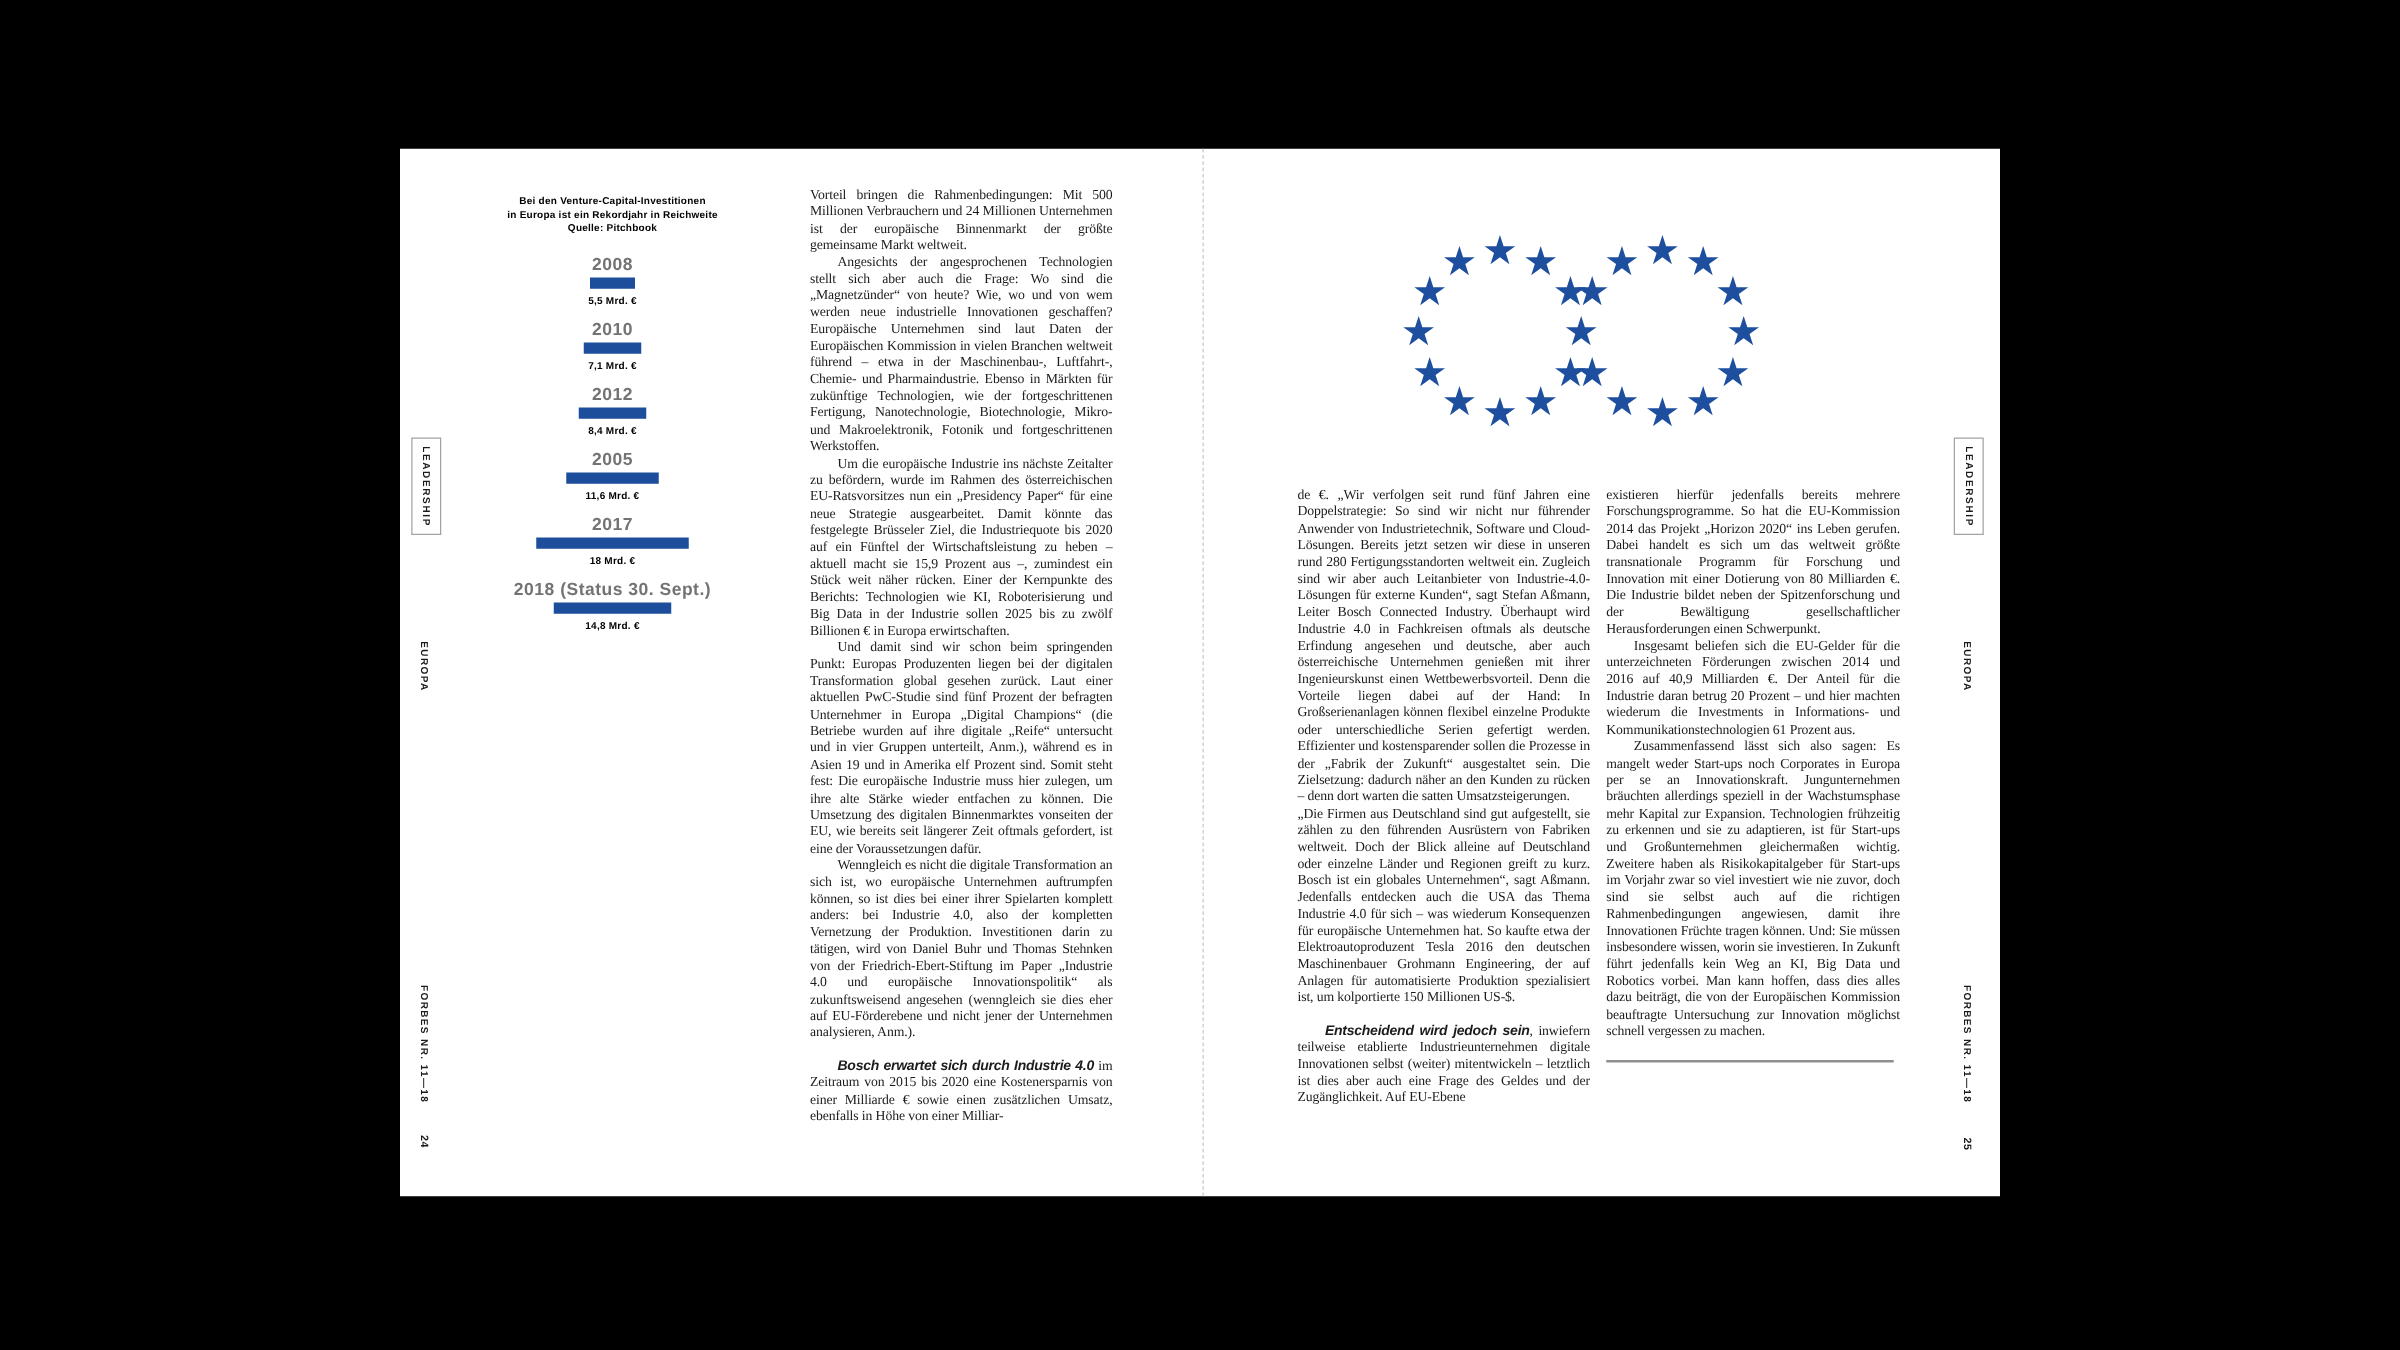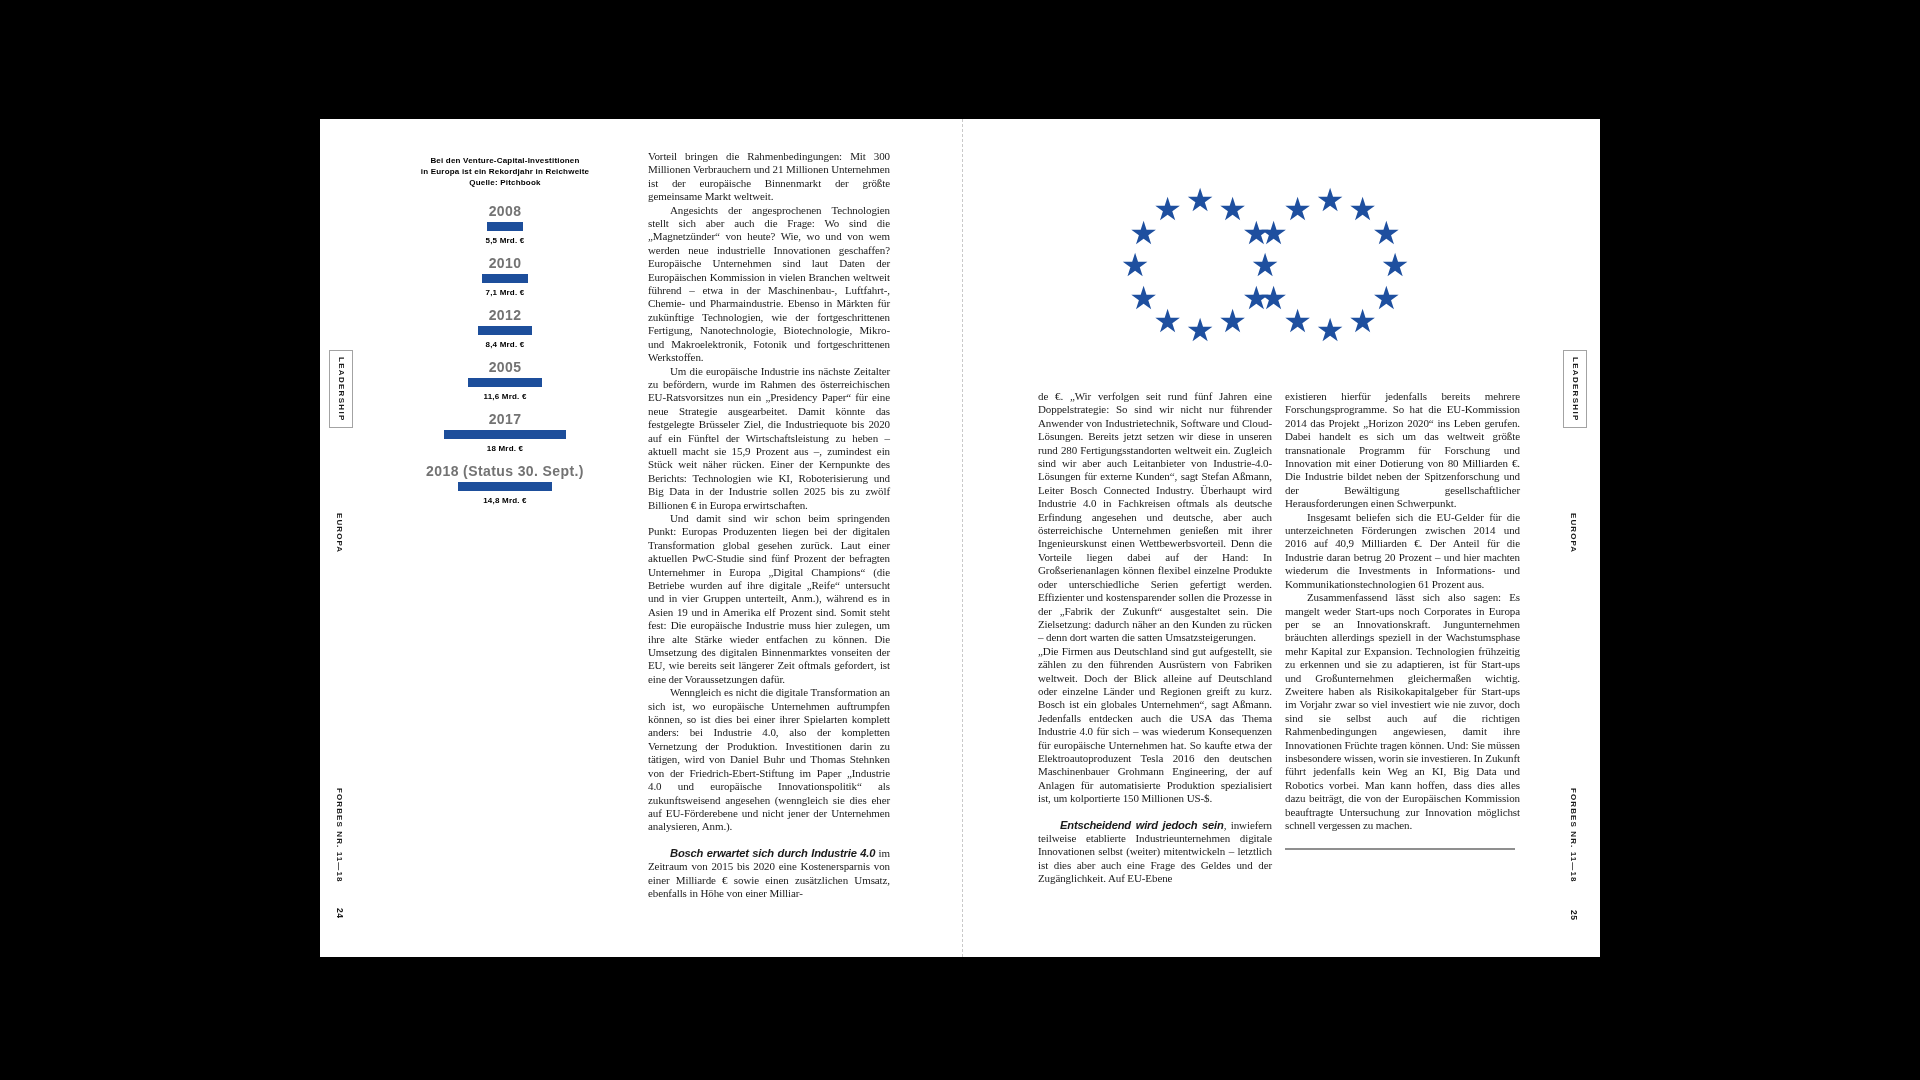--- a/index.html
+++ b/index.html
@@ -44,21 +44,21 @@
   .pl-section{left:15px;top:394px}
   .pl-issue{left:15px;top:669px}
   .pl-pagenum{left:15px;top:789px}
 
   .pr-box{left:601px;top:231px}
   .pr-section{left:607px;top:394px}
   .pr-issue{left:607px;top:669px}
   .pr-pagenum{left:607px;top:791px}
 
   
-  .chart{position:absolute;left:35px;top:36px;width:300px;text-align:center}
+  .chart{position:absolute;left:20px;top:36px;width:300px;text-align:center}
   .chart-title{
     font-weight:bold;font-size:8px;line-height:11px;
     letter-spacing:.2px;color:#000;margin-bottom:16px;
   }
   .chart-entry{margin-bottom:11px}
   .chart-year{font:bold 14px/15px "Liberation Sans",sans-serif;letter-spacing:.4px;color:#737373;margin-bottom:3px}
   .chart-bar{height:9px;margin:0 auto 5px auto}
   .chart-value{font:bold 8px/9px "Liberation Sans",sans-serif;color:#000;letter-spacing:.2px}
 
   
@@ -136,21 +136,21 @@
           </div>
           <div class="chart-entry">
             <div class="chart-year">2018 (Status 30. Sept.)</div>
             <div class="chart-bar" style="width: 94.72px; background: rgb(29, 78, 155);"></div>
             <div class="chart-value">14,8 Mrd. €</div>
           </div>
         </div>
     </div>
 
     <div class="col col-left">
-        <p>Vorteil bringen die Rahmenbedingungen: Mit 300 Millionen Verbrauchern und 21 Millionen Unternehmen ist der europäische Binnenmarkt der größte gemeinsame Markt weltweit.</p>
+        <p>Vorteil bringen die Rahmenbedingungen: Mit 500 Millionen Verbrauchern und 24 Millionen Unternehmen ist der europäische Binnenmarkt der größte gemeinsame Markt weltweit.</p>
         <p class="ind">Angesichts der angesprochenen Technologien stellt sich aber auch die Frage: Wo sind die „Magnetzünder“ von heute? Wie, wo und von wem werden neue industrielle Innovationen geschaffen? Europäische Unternehmen sind laut Daten der Europäischen Kommission in vielen Branchen weltweit führend – etwa in der Maschinenbau-, Luftfahrt-, Chemie- und Pharmaindustrie. Ebenso in Märkten für zukünftige Technologien, wie der fortgeschrittenen Fertigung, Nanotechnologie, Biotechnologie, Mikro- und Makroelektronik, Fotonik und fortgeschrittenen Werkstoffen.</p>
         <p class="ind">Um die europäische Industrie ins nächste Zeitalter zu befördern, wurde im Rahmen des österreichischen EU-Ratsvorsitzes nun ein „Presidency Paper“ für eine neue Strategie ausgearbeitet. Damit könnte das festgelegte Brüsseler Ziel, die Industriequote bis 2020 auf ein Fünftel der Wirtschaftsleistung zu heben – aktuell macht sie 15,9 Prozent aus –, zumindest ein Stück weit näher rücken. Einer der Kernpunkte des Berichts: Technologien wie KI, Roboterisierung und Big Data in der Industrie sollen 2025 bis zu zwölf Billionen € in Europa erwirtschaften.</p>
         <p class="ind">Und damit sind wir schon beim springenden Punkt: Europas Produzenten liegen bei der digitalen Transformation global gesehen zurück. Laut einer aktuellen PwC-Studie sind fünf Prozent der befragten Unternehmer in Europa „Digital Champions“ (die Betriebe wurden auf ihre digitale „Reife“ untersucht und in vier Gruppen unterteilt, Anm.), während es in Asien 19 und in Amerika elf Prozent sind. Somit steht fest: Die europäische Industrie muss hier zulegen, um ihre alte Stärke wieder entfachen zu können. Die Umsetzung des digitalen Binnenmarktes vonseiten der EU, wie bereits seit längerer Zeit oftmals gefordert, ist eine der Voraussetzungen dafür.</p>
         <p class="ind">Wenngleich es nicht die digitale Transformation an sich ist, wo europäische Unternehmen auftrumpfen können, so ist dies bei einer ihrer Spielarten komplett anders: bei Industrie 4.0, also der kompletten Vernetzung der Produktion. Investitionen darin zu tätigen, wird von Daniel Buhr und Thomas Stehnken von der Friedrich-Ebert-Stiftung im Paper „Industrie 4.0 und europäische Innovationspolitik“ als zukunftsweisend angesehen (wenngleich sie dies eher auf EU-Förderebene und nicht jener der Unternehmen analysieren, Anm.).</p>
         <p class="ind sp"><b class="lead">Bosch erwartet sich durch Industrie 4.0</b> im Zeitraum von 2015 bis 2020 eine Kostenersparnis von einer Milliarde € sowie einen zusätzlichen Umsatz, ebenfalls in Höhe von einer Milliar-</p>
       </div>
   </div>
 
   <div class="divider"></div>
 

